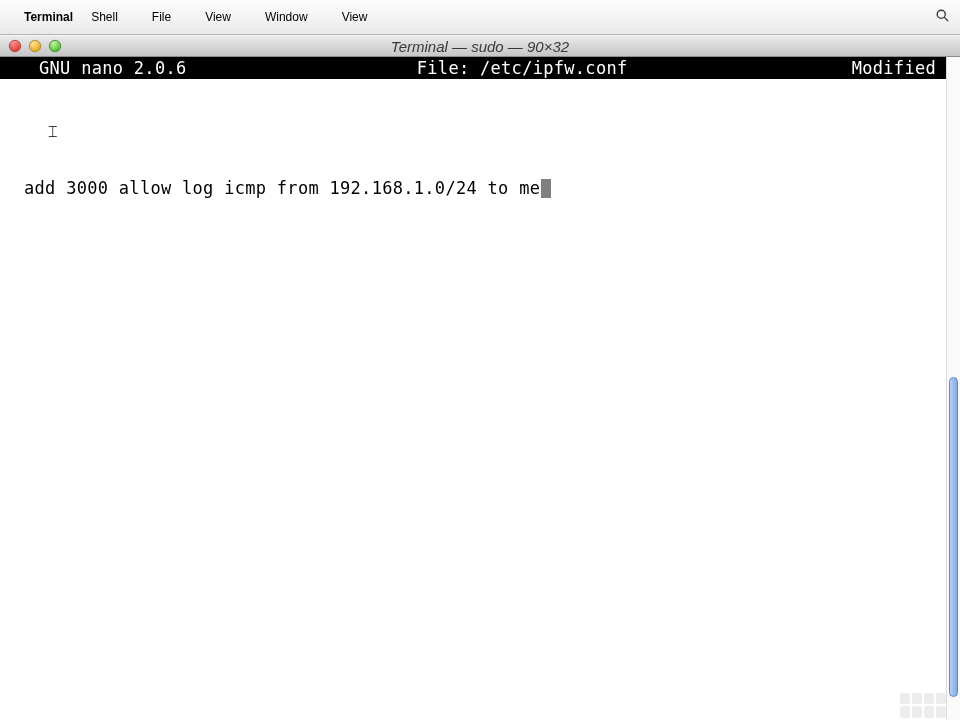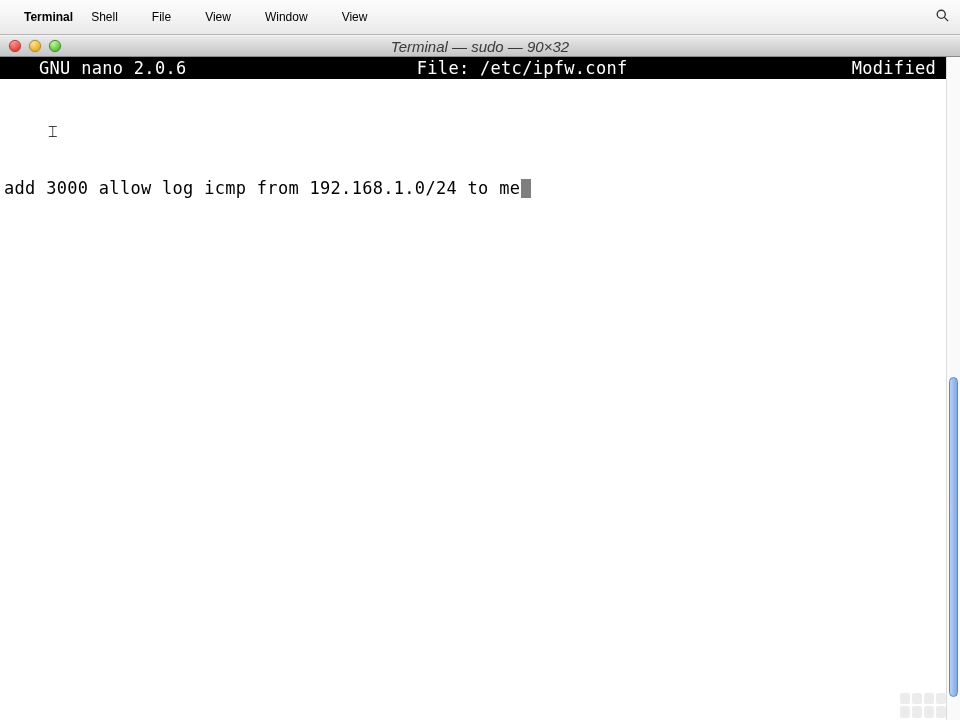--- a/index.html
+++ b/index.html
@@ -110,20 +110,21 @@
     position: relative;
     white-space: pre;
   }
   .nano-body .blank-top {
     height: 10px;
   }
   .nano-body .content-line {
     padding-left: 4px;
     display: flex;
     align-items: center;
+    margin-left: 20px;
   }
   .nano-body .cursor-block {
     display: inline-block;
     width: 10px;
     height: 19px;
     background: #7f7f7f;
     vertical-align: text-bottom;
     margin-left: 1px;
   }
   .text-cursor-ibeam {

